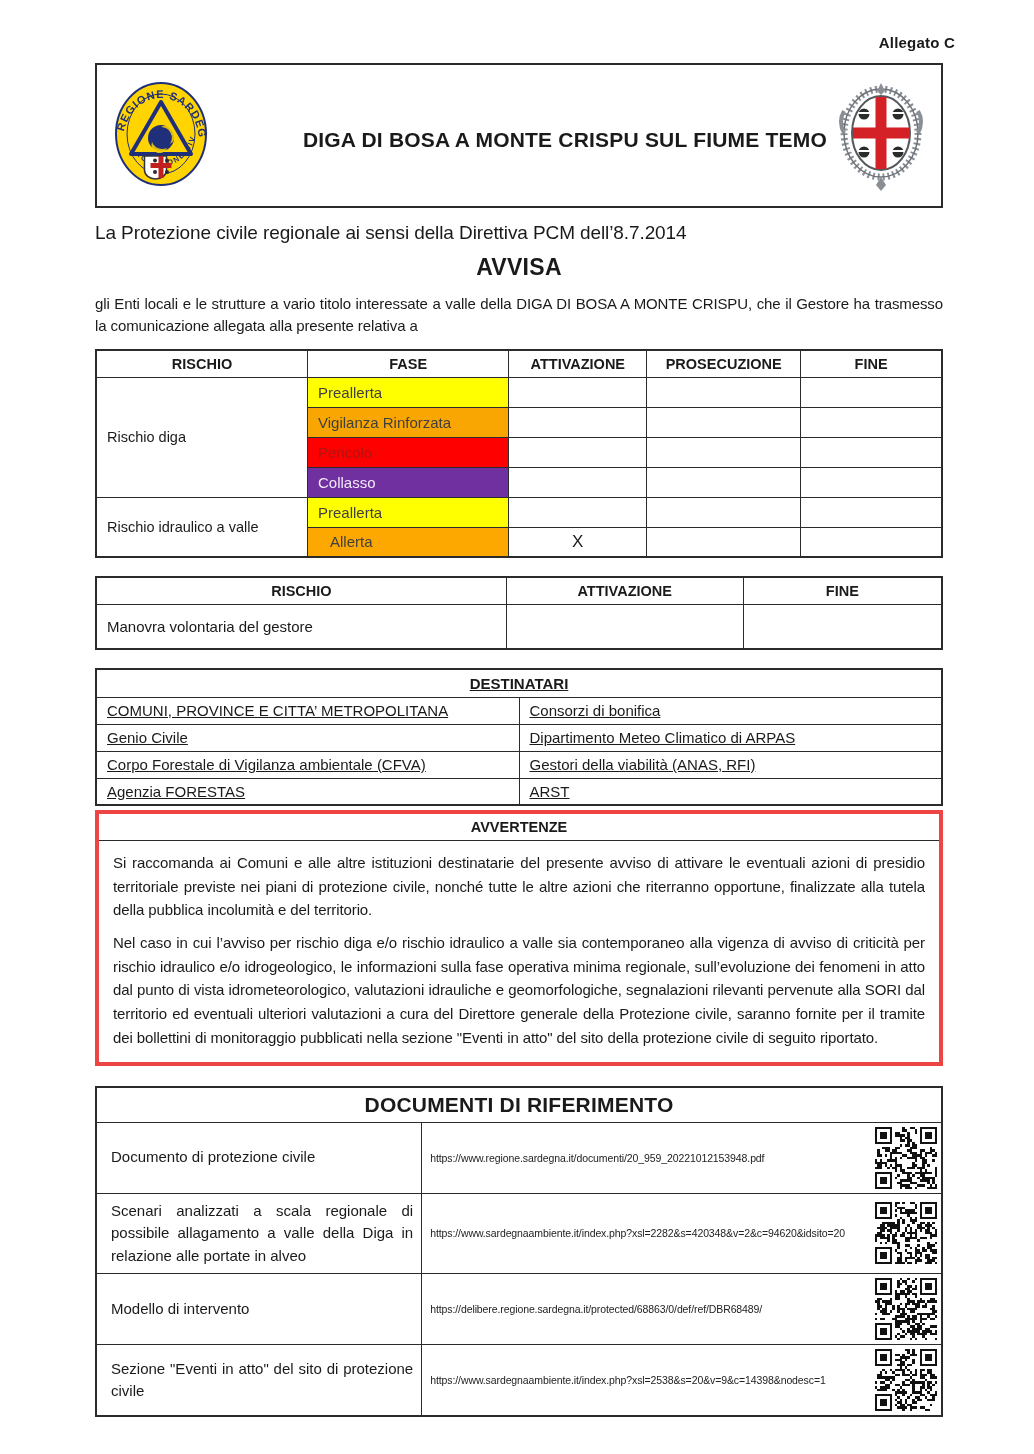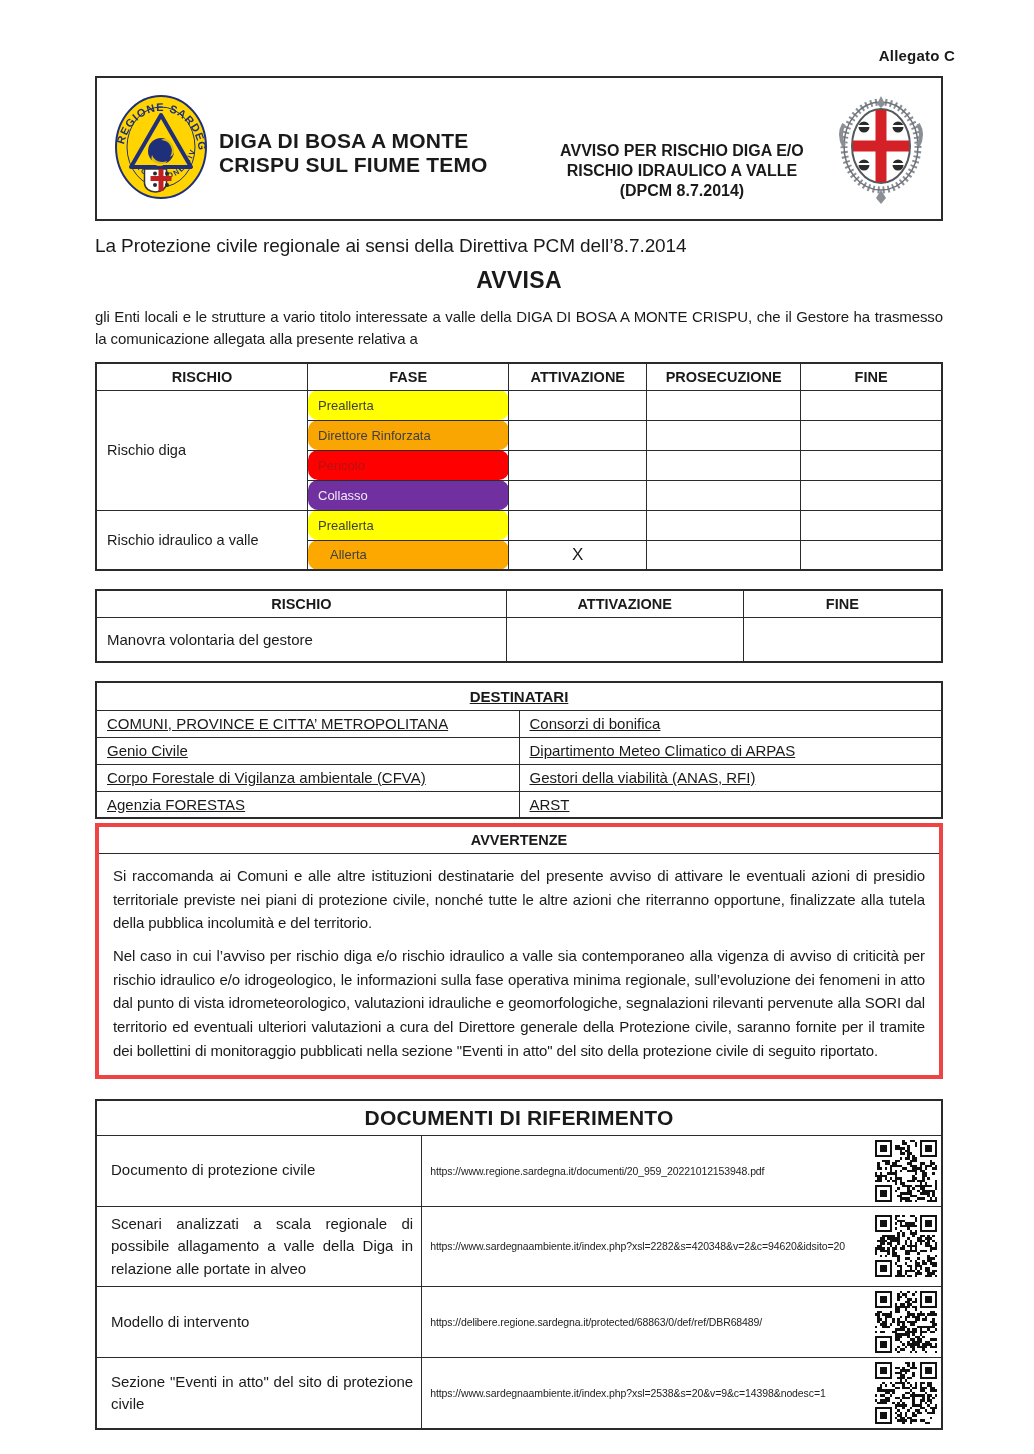--- a/index.html
+++ b/index.html
@@ -6,21 +6,21 @@
   html, body { background: #ffffff; }
   body {
     width: 1034px; height: 1454px;
     font-family: "Liberation Sans", "DejaVu Sans", sans-serif;
     color: #1a1a1a;
     position: relative;
     overflow: hidden;
   }
   .wrap { position: absolute; left: 95px; top: 0; width: 848px; }
 
-  .annex { text-align: right; font-weight: bold; font-size: 15px; margin-top: 47px; margin-right: -12px; letter-spacing: 0.2px; }
+  .annex { text-align: right; font-weight: bold; font-size: 15px; margin-top: 34px; margin-right: -12px; letter-spacing: 0.2px; }
 
   
   .header-box {
     margin-top: 12px;
     border: 2px solid #2b2b2b;
     height: 145px;
     display: flex; align-items: stretch;
     padding: 6px 10px;
   }
   .logo-left { width: 108px; display: flex; align-items: center; justify-content: center; }
@@ -34,21 +34,21 @@
   .intro-body { margin-top: 12px; font-size: 15px; text-align: justify; line-height: 1.45; letter-spacing: -0.1px; }
 
   table { border-collapse: collapse; width: 100%; }
   td, th { border: 1px solid #2b2b2b; font-size: 14.5px; vertical-align: middle; }
   .tbl { border: 2px solid #2b2b2b; }
   .tbl th { font-weight: bold; text-align: center; padding: 5px 2px; font-size: 14.5px; }
 
   .risk-table { margin-top: 12px; }
   .risk-table td { height: 30px; }
   .risk-table .risk-name { padding-left: 10px; }
-  .phase-cell { padding-left: 10px; font-size: 13px; border-radius: 10px; }
+  .phase-cell { padding-left: 10px; font-size: 15px; }
   .center-cell { text-align: center; font-size: 17px; }
 
   .man-table { margin-top: 18px; }
   .man-table td { height: 44px; padding-left: 10px; font-size: 15px; }
 
   .dest-table { margin-top: 18px; }
   .dest-table .dest-title { text-align: center; font-weight: bold; padding: 5px 0; }
   .dest-table td { height: 27px; padding-left: 10px; font-size: 15px; text-decoration: underline; }
 
   .avv-box { margin-top: 4px; border: 4px solid #ef4444; }
@@ -98,24 +98,20 @@
           <rect x="37" y="83" width="21" height="5" fill="#c02020" transform="translate(0.5 0)"></rect>
           <circle cx="42" cy="80.5" r="2" fill="#2b2b2b"></circle>
             <circle cx="54" cy="80.5" r="2" fill="#2b2b2b"></circle>
           <circle cx="42" cy="92" r="2" fill="#2b2b2b"></circle>
             <circle cx="54" cy="92" r="2" fill="#2b2b2b"></circle>
         </g>
       </svg>
     </div>
     <div class="header-center">
       <div class="doc-title">DIGA DI BOSA A MONTE CRISPU SUL FIUME TEMO</div>
-      <div class="doc-subtitle">
-        <div>AVVISO PER RISCHIO DIGA E/O RISCHIO IDRAULICO A VALLE</div>
-        <div>(DPCM 8.7.2014)</div>
-      </div>
     </div>
     <div class="logo-right">
       <svg width="88" height="110" viewBox="0 0 88 110">
         <ellipse cx="44" cy="52" rx="37" ry="44" fill="none" stroke="#8a8f96" stroke-width="7" stroke-dasharray="2 3"></ellipse>
         <ellipse cx="44" cy="52" rx="37" ry="44" fill="none" stroke="#6d7278" stroke-width="1.5"></ellipse>
         <path d="M44 2 l4 8 -4 4 -4 -4 z" fill="#8a8f96"></path>
         <path d="M7 30 q-6 10 0 22" fill="none" stroke="#8a8f96" stroke-width="4"></path>
         <path d="M81 30 q6 10 0 22" fill="none" stroke="#8a8f96" stroke-width="4"></path>
         <path d="M44 96 l5 8 -5 6 -5 -6 z" fill="#8a8f96"></path>
         <ellipse cx="44" cy="52" rx="29" ry="37" fill="#ffffff" stroke="#55595e" stroke-width="2"></ellipse>
@@ -158,21 +154,21 @@
       <th>FINE</th>
     </tr>
     <tr>
       <td rowspan="4" class="risk-name">Rischio diga</td>
       <td class="phase-cell" style="background-color: rgb(255, 255, 0); color: rgb(63, 63, 63);">Preallerta</td>
       <td class="center-cell"></td>
       <td class="center-cell"></td>
       <td class="center-cell"></td>
     </tr>
     <tr>
-      <td class="phase-cell" style="background-color: rgb(249, 166, 2); color: rgb(63, 63, 63);">Direttore Rinforzata</td>
+      <td class="phase-cell" style="background-color: rgb(249, 166, 2); color: rgb(63, 63, 63);">Vigilanza Rinforzata</td>
       <td class="center-cell"></td>
       <td class="center-cell"></td>
       <td class="center-cell"></td>
     </tr>
     <tr>
       <td class="phase-cell" style="background-color: rgb(255, 0, 0); color: rgb(179, 19, 18);">Pericolo</td>
       <td class="center-cell"></td>
       <td class="center-cell"></td>
       <td class="center-cell"></td>
     </tr>

